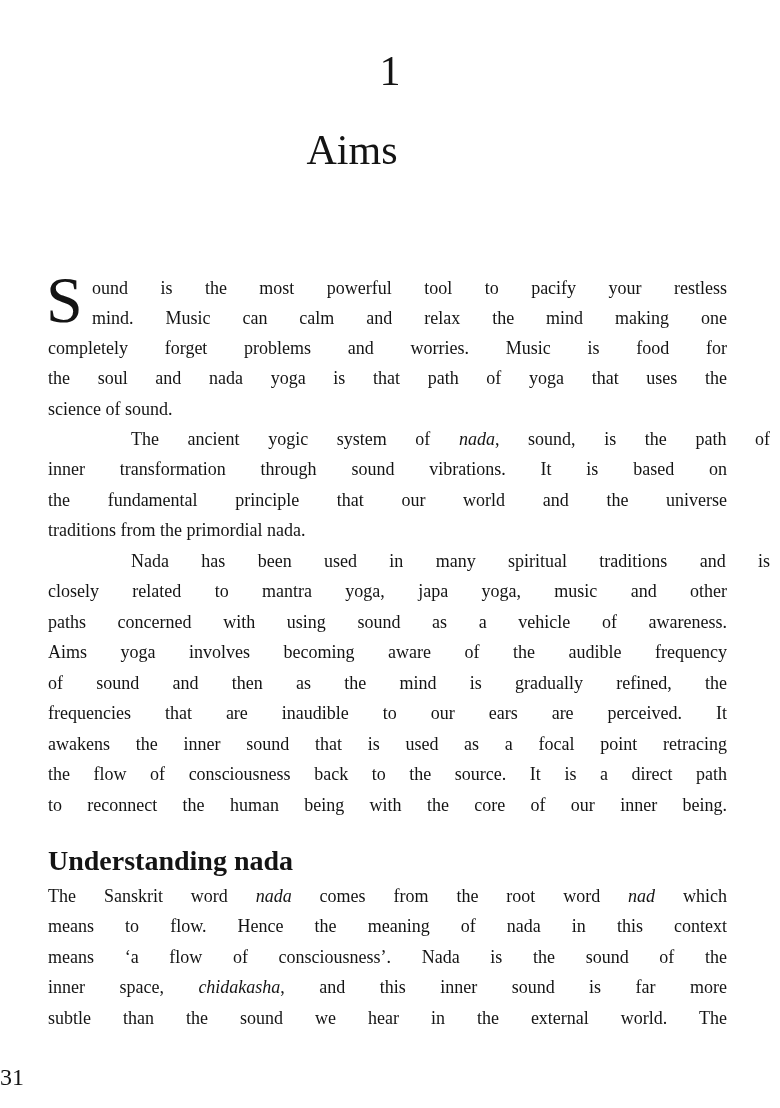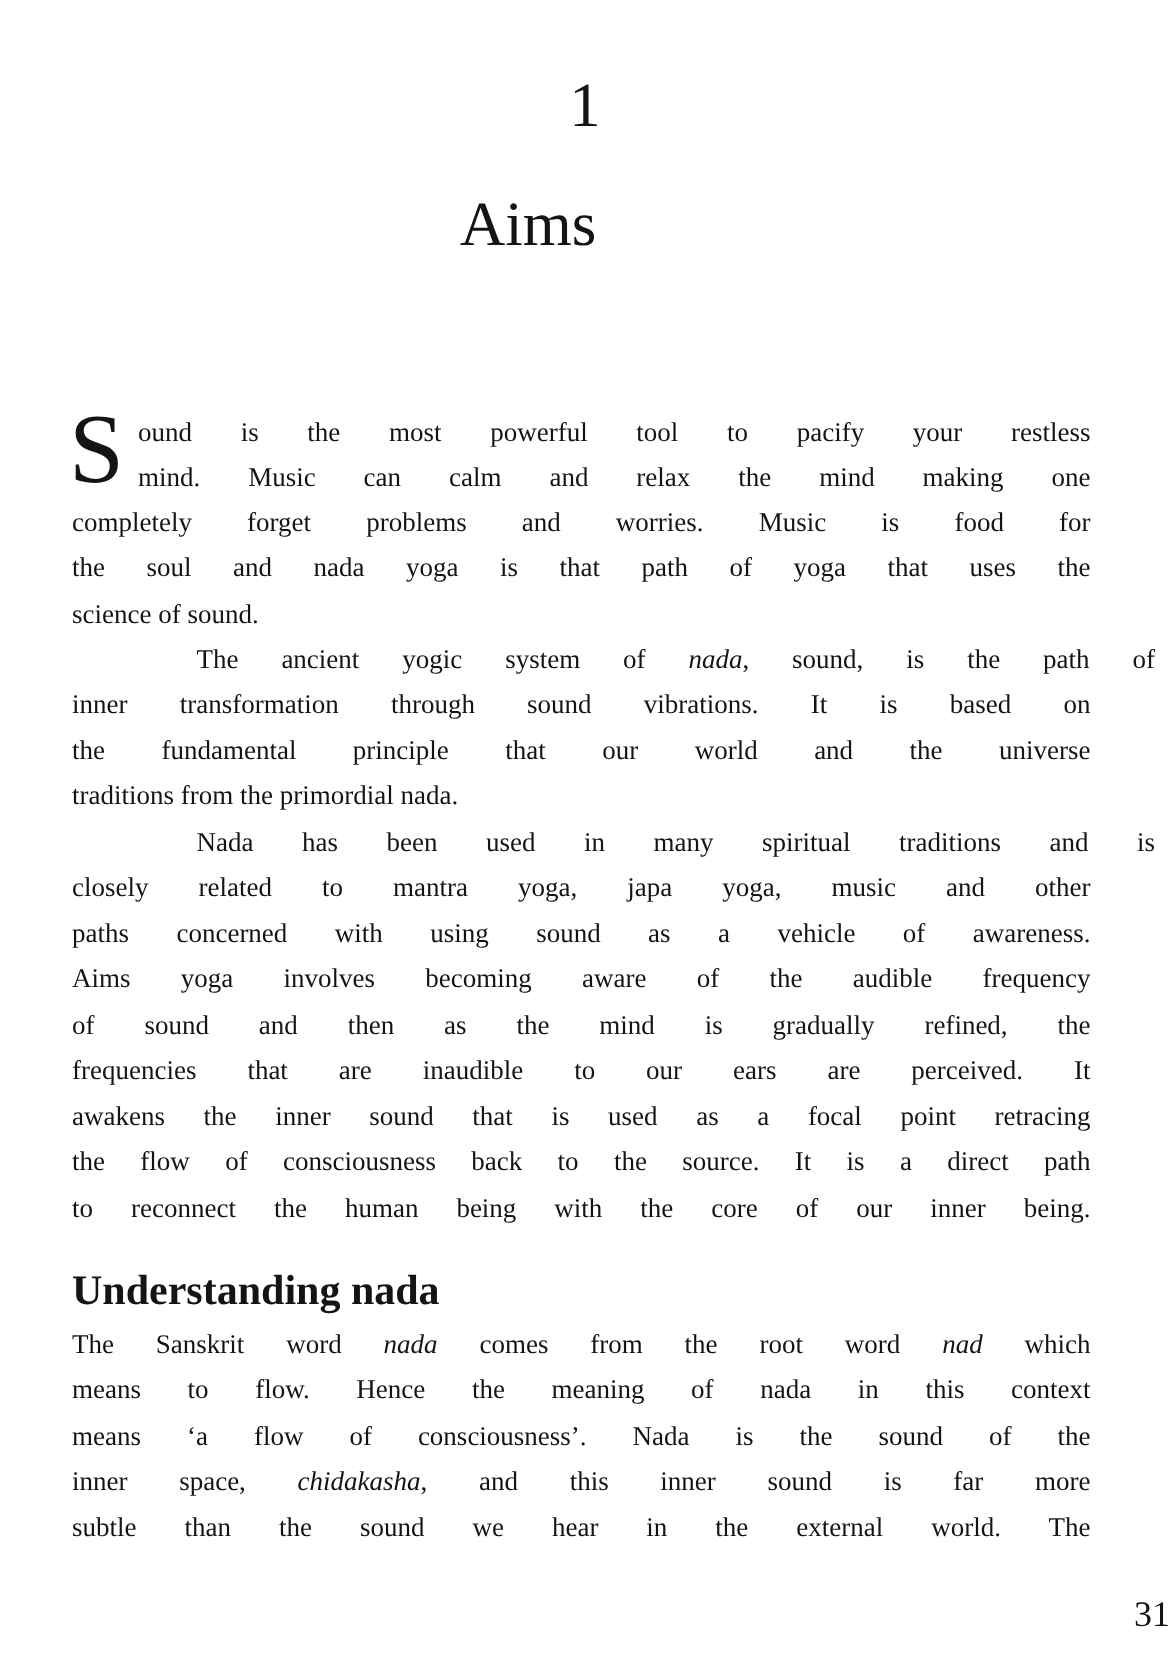--- a/index.html
+++ b/index.html
@@ -27,21 +27,21 @@
     .dropcap {
       position: absolute; left: 46px; top: 267px;
       font-size: 66px; line-height: 66px;
     }
     .heading {
       position: absolute; left: 48px; top: 846px;
       font-size: 28px; font-weight: bold; line-height: 30px;
     }
     .page-number {
       position: absolute; left: 0; width: 780px; top: 1062px;
-      text-align: right; font-size: 24px; line-height: 30px;
+      text-align: left; font-size: 24px; line-height: 30px;
     }
     i { font-style: italic; }
   </style>
 </head>
 <body>
 
 <div>
   <div class="chapter-number">1</div>
   <div class="chapter-title">Aims</div>
 

